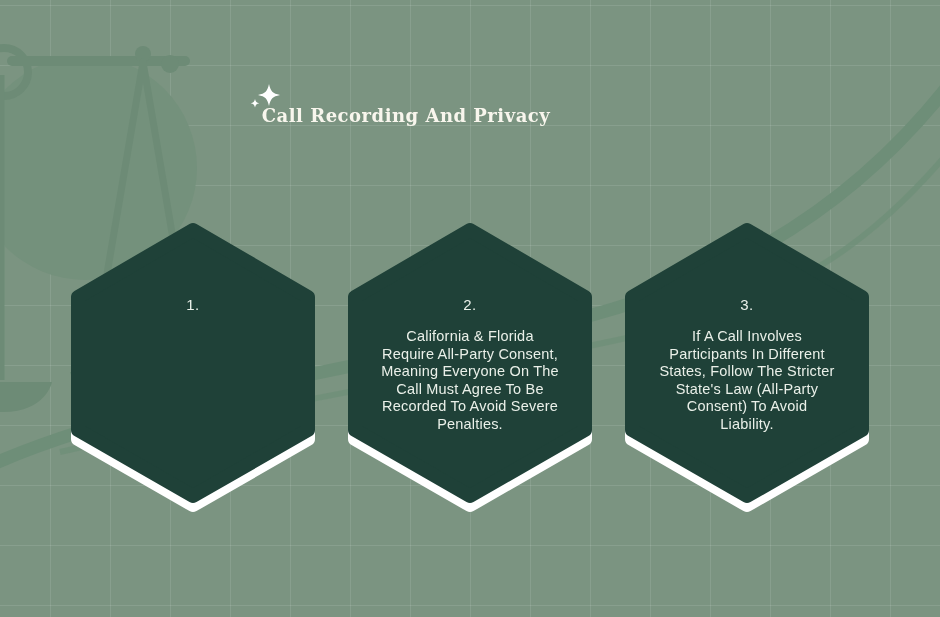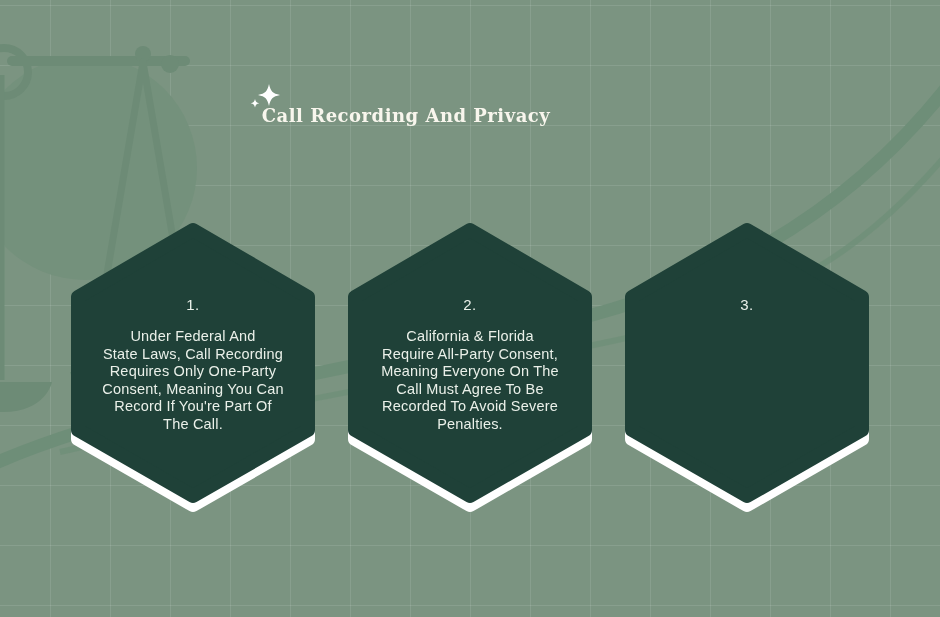--- a/index.html
+++ b/index.html
@@ -85,26 +85,20 @@
   </div>
 
   <div class="cards-layer">
 
     <div class="hex-card" style="left:70px">
       <svg class="hexsvg" width="246" height="292" viewBox="0 0 246 292">
         <path d="M123 8 L238 75 L238 208 L123 274 L8 208 L8 75 Z" transform="translate(0,9)" fill="#FFFFFF" stroke="#FFFFFF" stroke-width="14" stroke-linejoin="round"></path>
         <path d="M123 8 L238 75 L238 208 L123 274 L8 208 L8 75 Z" fill="#1F4138" stroke="#1F4138" stroke-width="14" stroke-linejoin="round"></path>
       </svg>
       <div class="hex-num">1.</div>
-      <div class="hex-text">Under Federal And
-State Laws, Call Recording
-Requires Only One-Party
-Consent, Meaning You Can
-Record If You're Part Of
-The Call.</div>
     </div>
 
     <div class="hex-card" style="left:347px">
       <svg class="hexsvg" width="246" height="292" viewBox="0 0 246 292">
         <path d="M123 8 L238 75 L238 208 L123 274 L8 208 L8 75 Z" transform="translate(0,9)" fill="#FFFFFF" stroke="#FFFFFF" stroke-width="14" stroke-linejoin="round"></path>
         <path d="M123 8 L238 75 L238 208 L123 274 L8 208 L8 75 Z" fill="#1F4138" stroke="#1F4138" stroke-width="14" stroke-linejoin="round"></path>
       </svg>
       <div class="hex-num">2.</div>
       <div class="hex-text">California &amp; Florida
 Require All-Party Consent,
@@ -113,16 +107,22 @@
 Recorded To Avoid Severe
 Penalties.</div>
     </div>
 
     <div class="hex-card" style="left:624px">
       <svg class="hexsvg" width="246" height="292" viewBox="0 0 246 292">
         <path d="M123 8 L238 75 L238 208 L123 274 L8 208 L8 75 Z" transform="translate(0,9)" fill="#FFFFFF" stroke="#FFFFFF" stroke-width="14" stroke-linejoin="round"></path>
         <path d="M123 8 L238 75 L238 208 L123 274 L8 208 L8 75 Z" fill="#1F4138" stroke="#1F4138" stroke-width="14" stroke-linejoin="round"></path>
       </svg>
       <div class="hex-num">3.</div>
+      <div class="hex-text">If A Call Involves
+Participants In Different
+States, Follow The Stricter
+State's Law (All-Party
+Consent) To Avoid
+Liability.</div>
     </div>
 
   </div>
 </div>
 
 </body></html>

